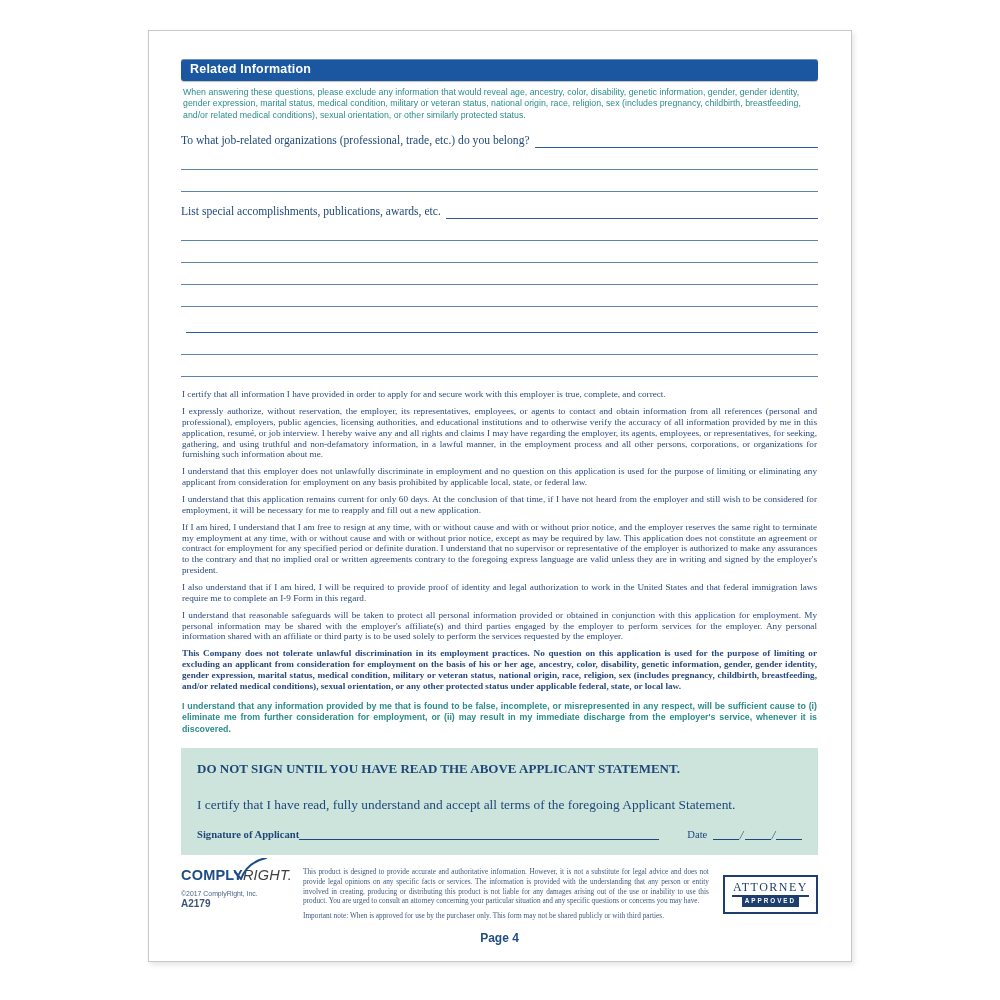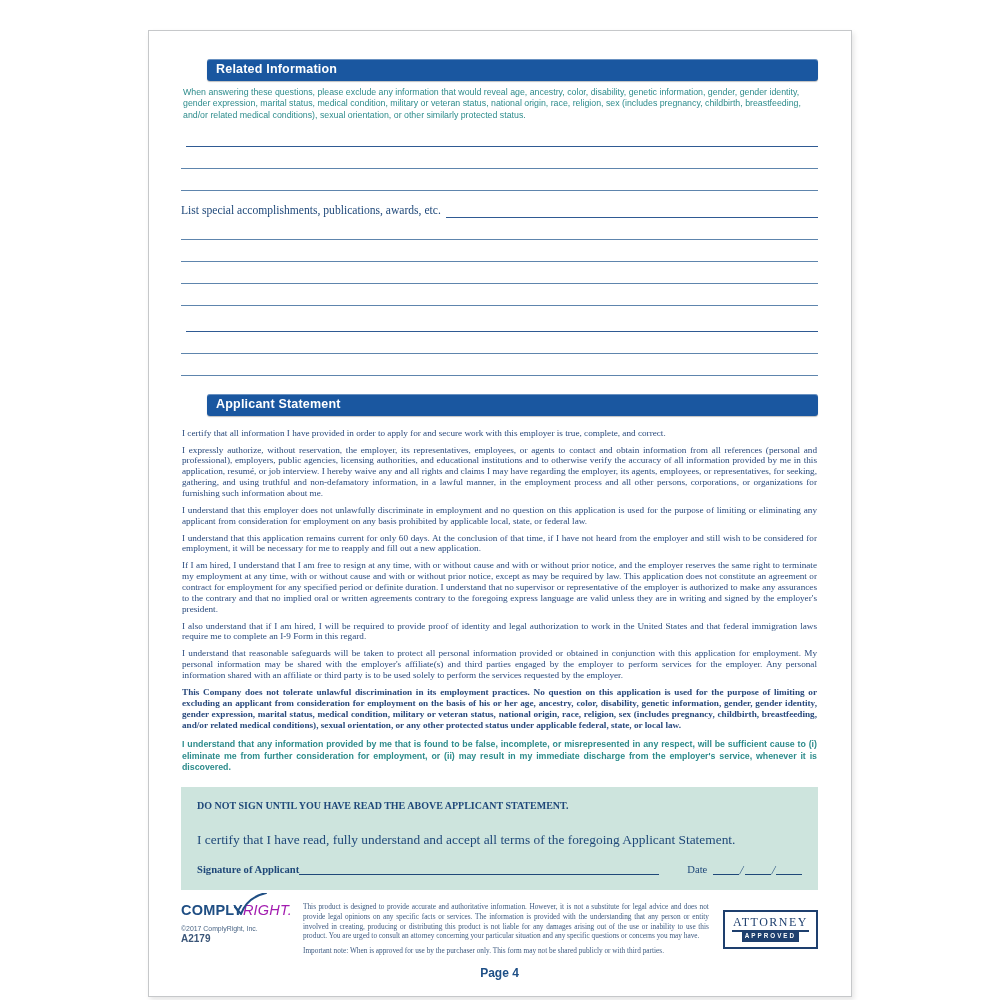--- a/index.html
+++ b/index.html
@@ -13,21 +13,20 @@
     background:#ffffff;border:1px solid #c6c8ca;box-sizing:border-box;
     box-shadow:2px 3px 5px rgba(0,0,0,0.10);
     padding:28px 33px 16px 32px;
   }
   .section-bar{
     background:#1a57a0;color:#ffffff;
     font-family:"Liberation Sans", sans-serif;font-weight:bold;
     font-size:12.5px;line-height:1;padding:4px 9px 5px;border-radius:3px;
     box-shadow:inset 0 1px 0 rgba(255,255,255,0.35), 0 1px 1px rgba(0,0,0,0.25);
     letter-spacing:0.2px;
-    margin-left:26px;
   }
   .intro{
     color:#2e8c8c;font-family:"Liberation Sans", sans-serif;
     font-size:8.8px;line-height:1.32;margin:6px 2px 2px;
   }
   .q-row{display:flex;align-items:flex-end;margin-top:13px;}
   .q-label{font-size:11.6px;color:#1f4879;white-space:nowrap;line-height:1.2;}
   .write-line{flex:1;border-bottom:1px solid #2f5a93;margin-left:5px;height:12px;}
   .rule{height:21px;border-bottom:1px solid #5e85ad;}
   .statement-wrap{margin-top:12px;}
@@ -36,38 +35,38 @@
     text-align:justify;
   }
   .statement-wrap p.p-bold{font-weight:bold;}
   .statement-wrap p.p-teal{
     color:#2e8c8c;font-family:"Liberation Sans", sans-serif;font-weight:bold;
     font-size:8.8px;line-height:1.3;margin-top:9px;
   }
   .sig-box{
     background:#cde4dd;margin-top:13px;padding:13px 16px 15px;box-sizing:border-box;
   }
-  .sig-warning{color:#1f4879;font-weight:bold;font-size:10px;line-height:1.2;}
+  .sig-warning{color:#1f4879;font-weight:bold;font-size:13px;line-height:1.2;}
   .sig-certify{color:#1f4879;font-size:13.4px;line-height:1.25;margin-top:20px;}
   .sig-row{display:flex;align-items:flex-end;margin-top:16px;color:#1f4879;}
   .sig-label{font-weight:bold;font-size:10.6px;white-space:nowrap;}
   .sig-line{flex:1;border-bottom:1px solid #1f4879;height:10px;margin-right:28px;}
   .date-label{font-weight:normal;font-size:10.6px;margin-right:6px;}
   .date-seg{width:26px;border-bottom:1px solid #1f4879;height:10px;}
   .date-slash{font-size:12px;transform:skewX(-12deg);padding:0 1px;line-height:0.9;}
   .footer{display:flex;margin-top:12px;align-items:flex-start;}
   .brand-col{width:112px;flex:0 0 112px;}
   .logo{position:relative;white-space:nowrap;line-height:1;}
   .logo .comply{
     font-family:"Liberation Sans", sans-serif;font-weight:bold;
     font-size:14.5px;color:#1f4e83;letter-spacing:0.2px;
   }
   .logo .right{
     font-family:"Liberation Sans", sans-serif;font-style:italic;
-    font-size:14.5px;color:#a21caf;letter-spacing:0.2px;
+    font-size:14.5px;color:#404040;letter-spacing:0.2px;
   }
   .logo svg{position:absolute;left:52px;top:-9px;}
   .copyright{font-family:"Liberation Sans", sans-serif;font-size:6.9px;color:#4a6585;margin-top:7px;}
   .sku{font-family:"Liberation Sans", sans-serif;font-size:10px;font-weight:bold;color:#3a5578;margin-top:1px;}
   .disclaimer-col{flex:1;padding:0 14px 0 10px;}
   .disclaimer{font-size:7.3px;line-height:1.32;color:#3d5a80;text-align:justify;}
   .important-note{font-size:7.3px;line-height:1.32;color:#3d5a80;margin-top:5px;}
   .badge{
     flex:0 0 auto;border:2px solid #1e3f6e;background:#fff;
     padding:4px 7px 5px;text-align:center;margin-top:8px;
@@ -89,20 +88,21 @@
 </head>
 <body>
 
 <div class="sheet">
 
   <div class="section-bar">Related Information</div>
 
   <div class="intro">When answering these questions, please exclude any information that would reveal age, ancestry, color, disability, genetic information, gender, gender identity, gender expression, marital status, medical condition, military or veteran status, national origin, race, religion, sex (includes pregnancy, childbirth, breastfeeding, and/or related medical conditions), sexual orientation, or other similarly protected status.</div>
 
   <div class="q-row">
+    <span class="q-label">To what job-related organizations (professional, trade, etc.) do you belong?</span>
     <span class="write-line"></span>
   </div>
   <div class="rule"></div>
   <div class="rule"></div>
 
   <div class="q-row">
     <span class="q-label">List special accomplishments, publications, awards, etc.</span>
     <span class="write-line"></span>
   </div>
   <div class="rule"></div>
@@ -110,21 +110,20 @@
 
   <div class="rule"></div>
   <div class="rule"></div>
 
   <div class="q-row">
     <span class="write-line"></span>
   </div>
   <div class="rule"></div>
   <div class="rule"></div>
 
-  <div class="section-bar" style="margin-top:18px;">Applicant Statement</div>
 
   <div class="statement-wrap">
     <p>I certify that all information I have provided in order to apply for and secure work with this employer is true, complete, and correct.</p>
     <p>I expressly authorize, without reservation, the employer, its representatives, employees, or agents to contact and obtain information from all references (personal and professional), employers, public agencies, licensing authorities, and educational institutions and to otherwise verify the accuracy of all information provided by me in this application, resumé, or job interview. I hereby waive any and all rights and claims I may have regarding the employer, its agents, employees, or representatives, for seeking, gathering, and using truthful and non-defamatory information, in a lawful manner, in the employment process and all other persons, corporations, or organizations for furnishing such information about me.</p>
     <p>I understand that this employer does not unlawfully discriminate in employment and no question on this application is used for the purpose of limiting or eliminating any applicant from consideration for employment on any basis prohibited by applicable local, state, or federal law.</p>
     <p>I understand that this application remains current for only 60 days. At the conclusion of that time, if I have not heard from the employer and still wish to be considered for employment, it will be necessary for me to reapply and fill out a new application.</p>
     <p>If I am hired, I understand that I am free to resign at any time, with or without cause and with or without prior notice, and the employer reserves the same right to terminate my employment at any time, with or without cause and with or without prior notice, except as may be required by law. This application does not constitute an agreement or contract for employment for any specified period or definite duration. I understand that no supervisor or representative of the employer is authorized to make any assurances to the contrary and that no implied oral or written agreements contrary to the foregoing express language are valid unless they are in writing and signed by the employer's president.</p>
     <p>I also understand that if I am hired, I will be required to provide proof of identity and legal authorization to work in the United States and that federal immigration laws require me to complete an I-9 Form in this regard.</p>
     <p>I understand that reasonable safeguards will be taken to protect all personal information provided or obtained in conjunction with this application for employment. My personal information may be shared with the employer's affiliate(s) and third parties engaged by the employer to perform services for the employer. Any personal information shared with an affiliate or third party is to be used solely to perform the services requested by the employer.</p>
     <p class="p-bold">This Company does not tolerate unlawful discrimination in its employment practices. No question on this application is used for the purpose of limiting or excluding an applicant from consideration for employment on the basis of his or her age, ancestry, color, disability, genetic information, gender, gender identity, gender expression, marital status, medical condition, military or veteran status, national origin, race, religion, sex (includes pregnancy, childbirth, breastfeeding, and/or related medical conditions), sexual orientation, or any other protected status under applicable federal, state, or local law.</p>

